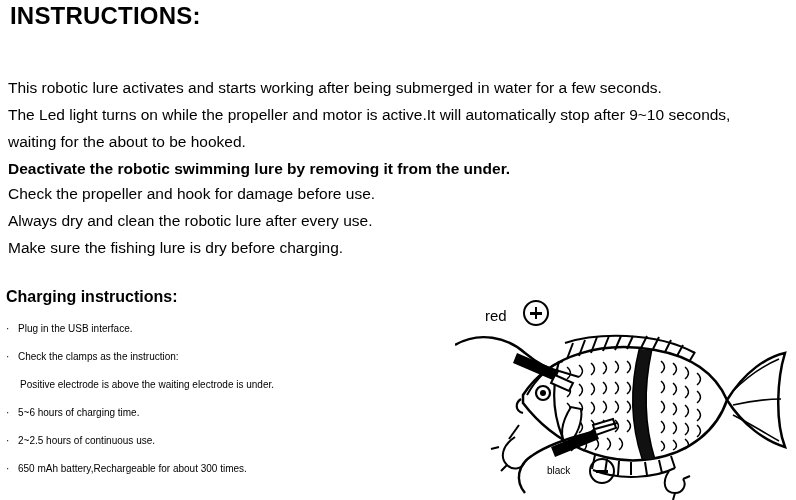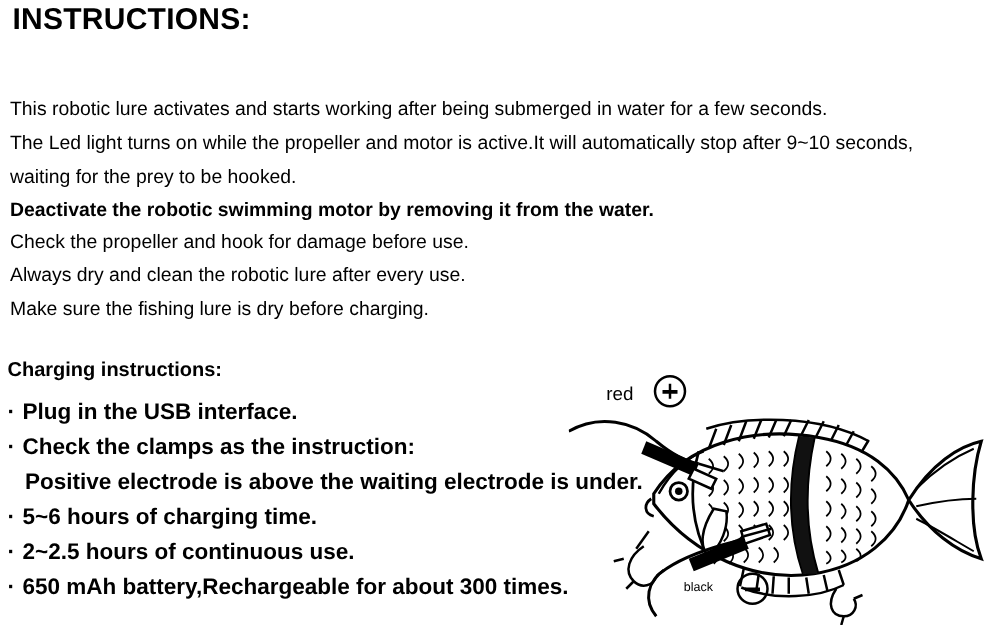--- a/index.html
+++ b/index.html
@@ -46,24 +46,23 @@
     position: absolute;
     left: 6px;
     top: 288px;
     font-size: 16px;
     font-weight: bold;
   }
   .bullets {
     position: absolute;
     left: 6px;
     top: 315px;
-    font-size: 18px;
+    font-size: 10px;
     line-height: 28px;
     white-space: nowrap;
-    font-weight: bold;
   }
   .bullet-row {
     display: block;
   }
   .bullet-row .dot {
     display: inline-block;
     width: 12px;
   }
   .sub-row {
     display: block;
@@ -126,22 +125,22 @@
 </head>
 <body>
 
 <div class="page">
 
   <div class="title">INSTRUCTIONS:</div>
 
   <div class="para block-a">
     <div>This robotic lure activates and starts working after being submerged in water for a few seconds.</div>
     <div>The Led light turns on while the propeller and motor is active.It will automatically stop after 9~10 seconds,</div>
-    <div>waiting for the prey to be hooked.</div>
-    <div class="bold">Deactivate the robotic swimming motor by removing it from the water.</div>
+    <div>waiting for the about to be hooked.</div>
+    <div class="bold">Deactivate the robotic swimming lure by removing it from the under.</div>
   </div>
 
   <div class="para block-b">
     <div>Check the propeller and hook for damage before use.</div>
     <div>Always dry and clean the robotic lure after every use.</div>
     <div>Make sure the fishing lure is dry before charging.</div>
   </div>
 
   <div class="charging-head">Charging instructions:</div>
 

